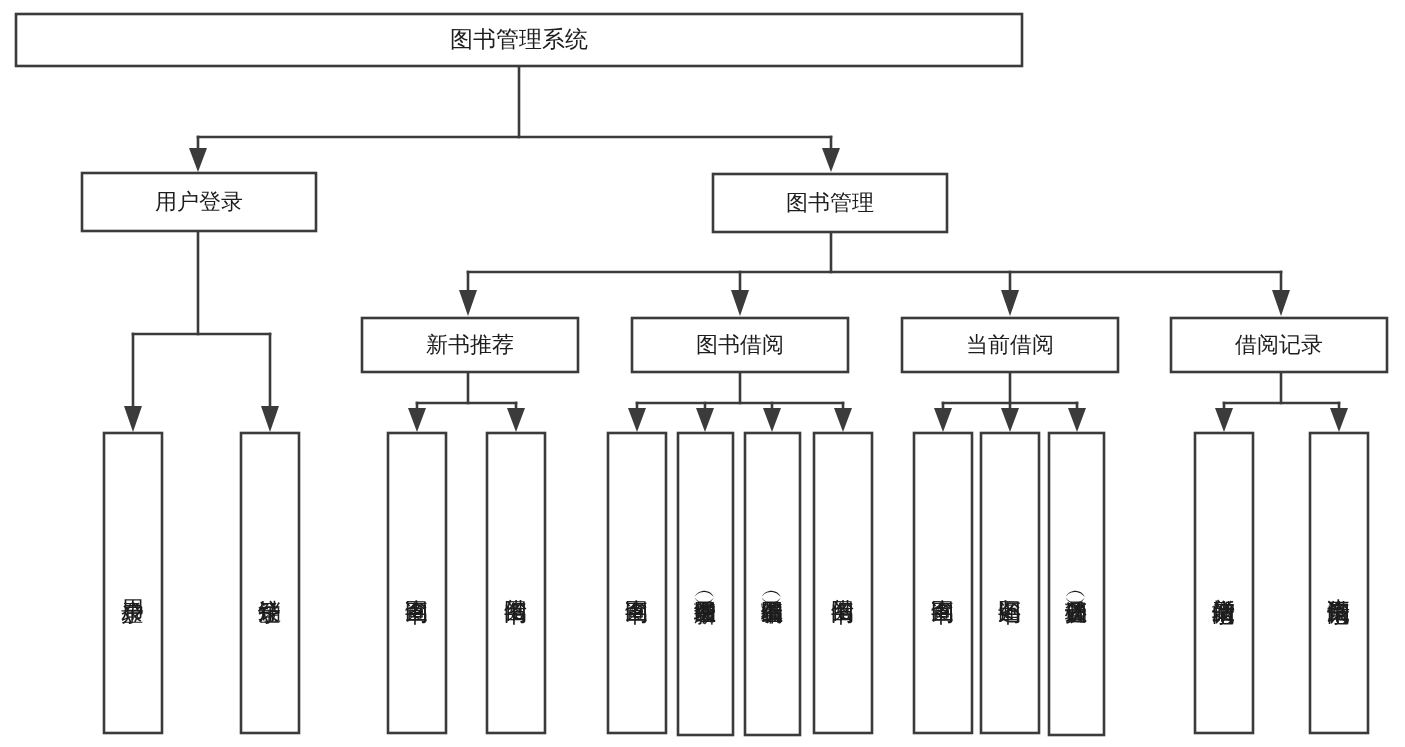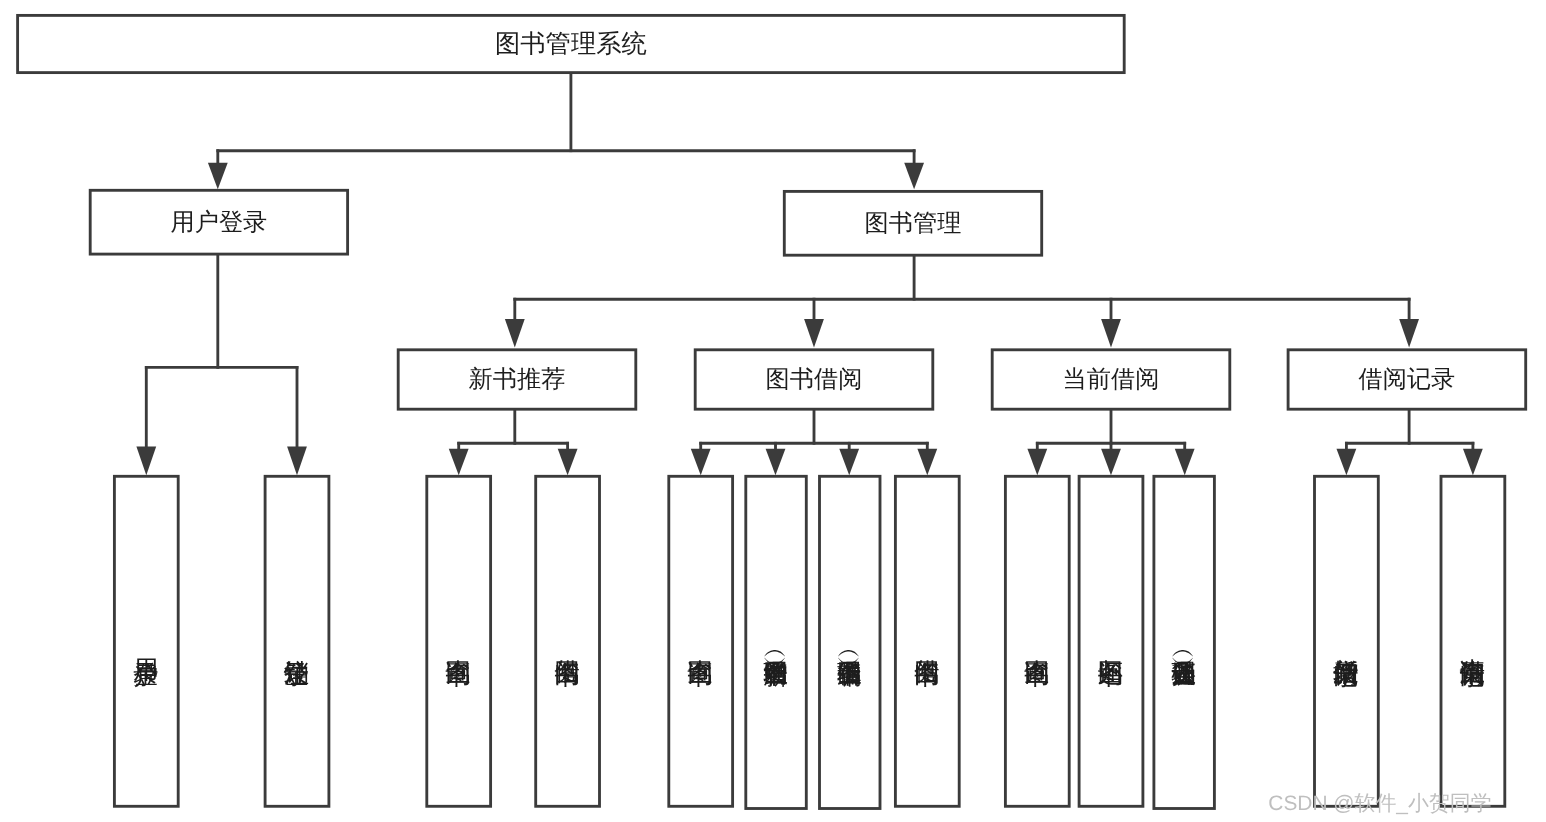--- a/index.html
+++ b/index.html
@@ -256,15 +256,14 @@
     <span class="leaf-label tight">确认归还（管理员）</span>
   </div>
 
   <div class="leaf-label-wrap" style="left:1195px; top:433px; width:58px; height:300px;">
     <span class="leaf-label">新增借阅记录</span>
   </div>
   <div class="leaf-label-wrap" style="left:1310px; top:433px; width:58px; height:300px;">
     <span class="leaf-label">查询借阅记录</span>
   </div>
 
-  <div class="watermark">CSDN @软件_小贺同学</div>
 
 </div>
 
 </body></html>

